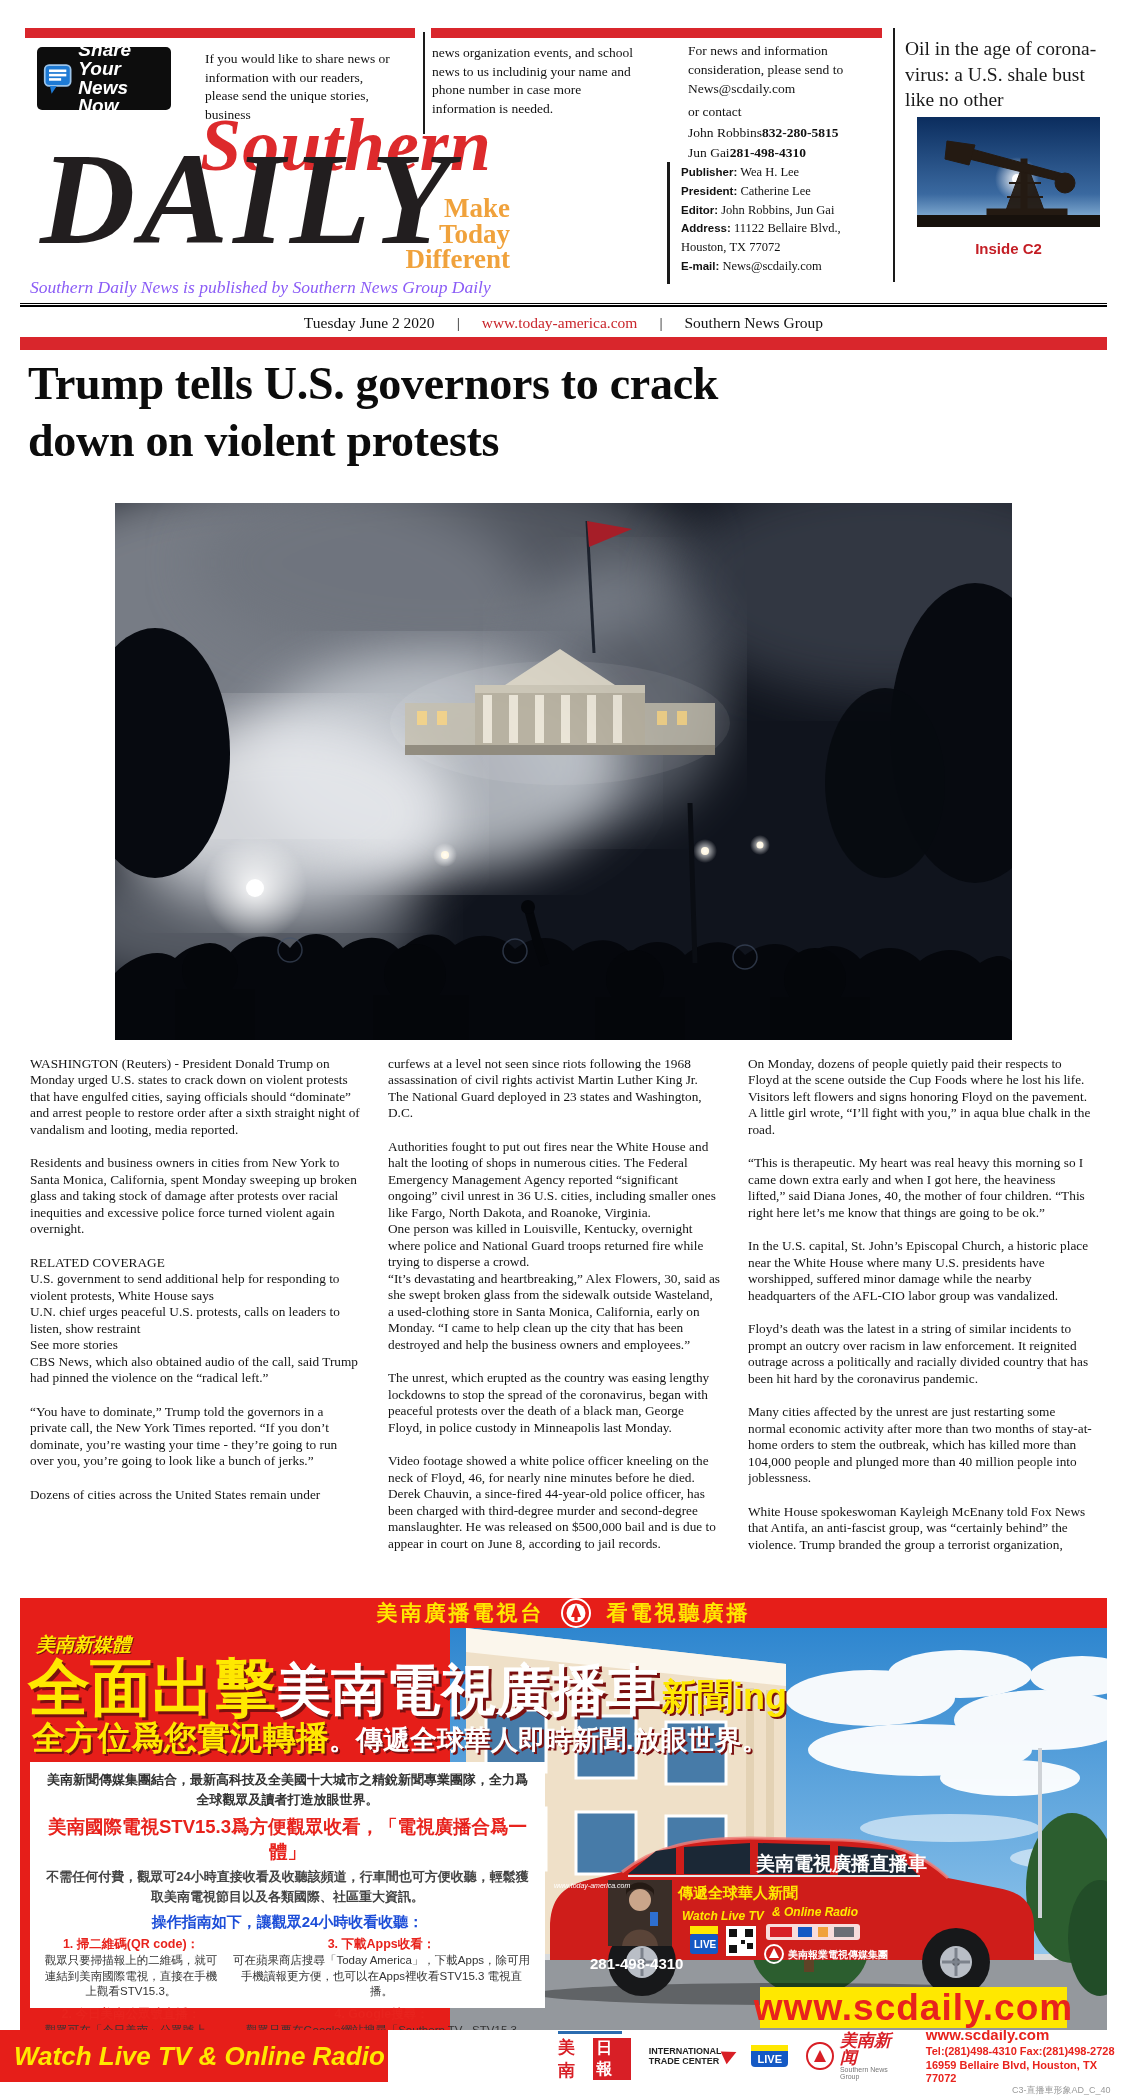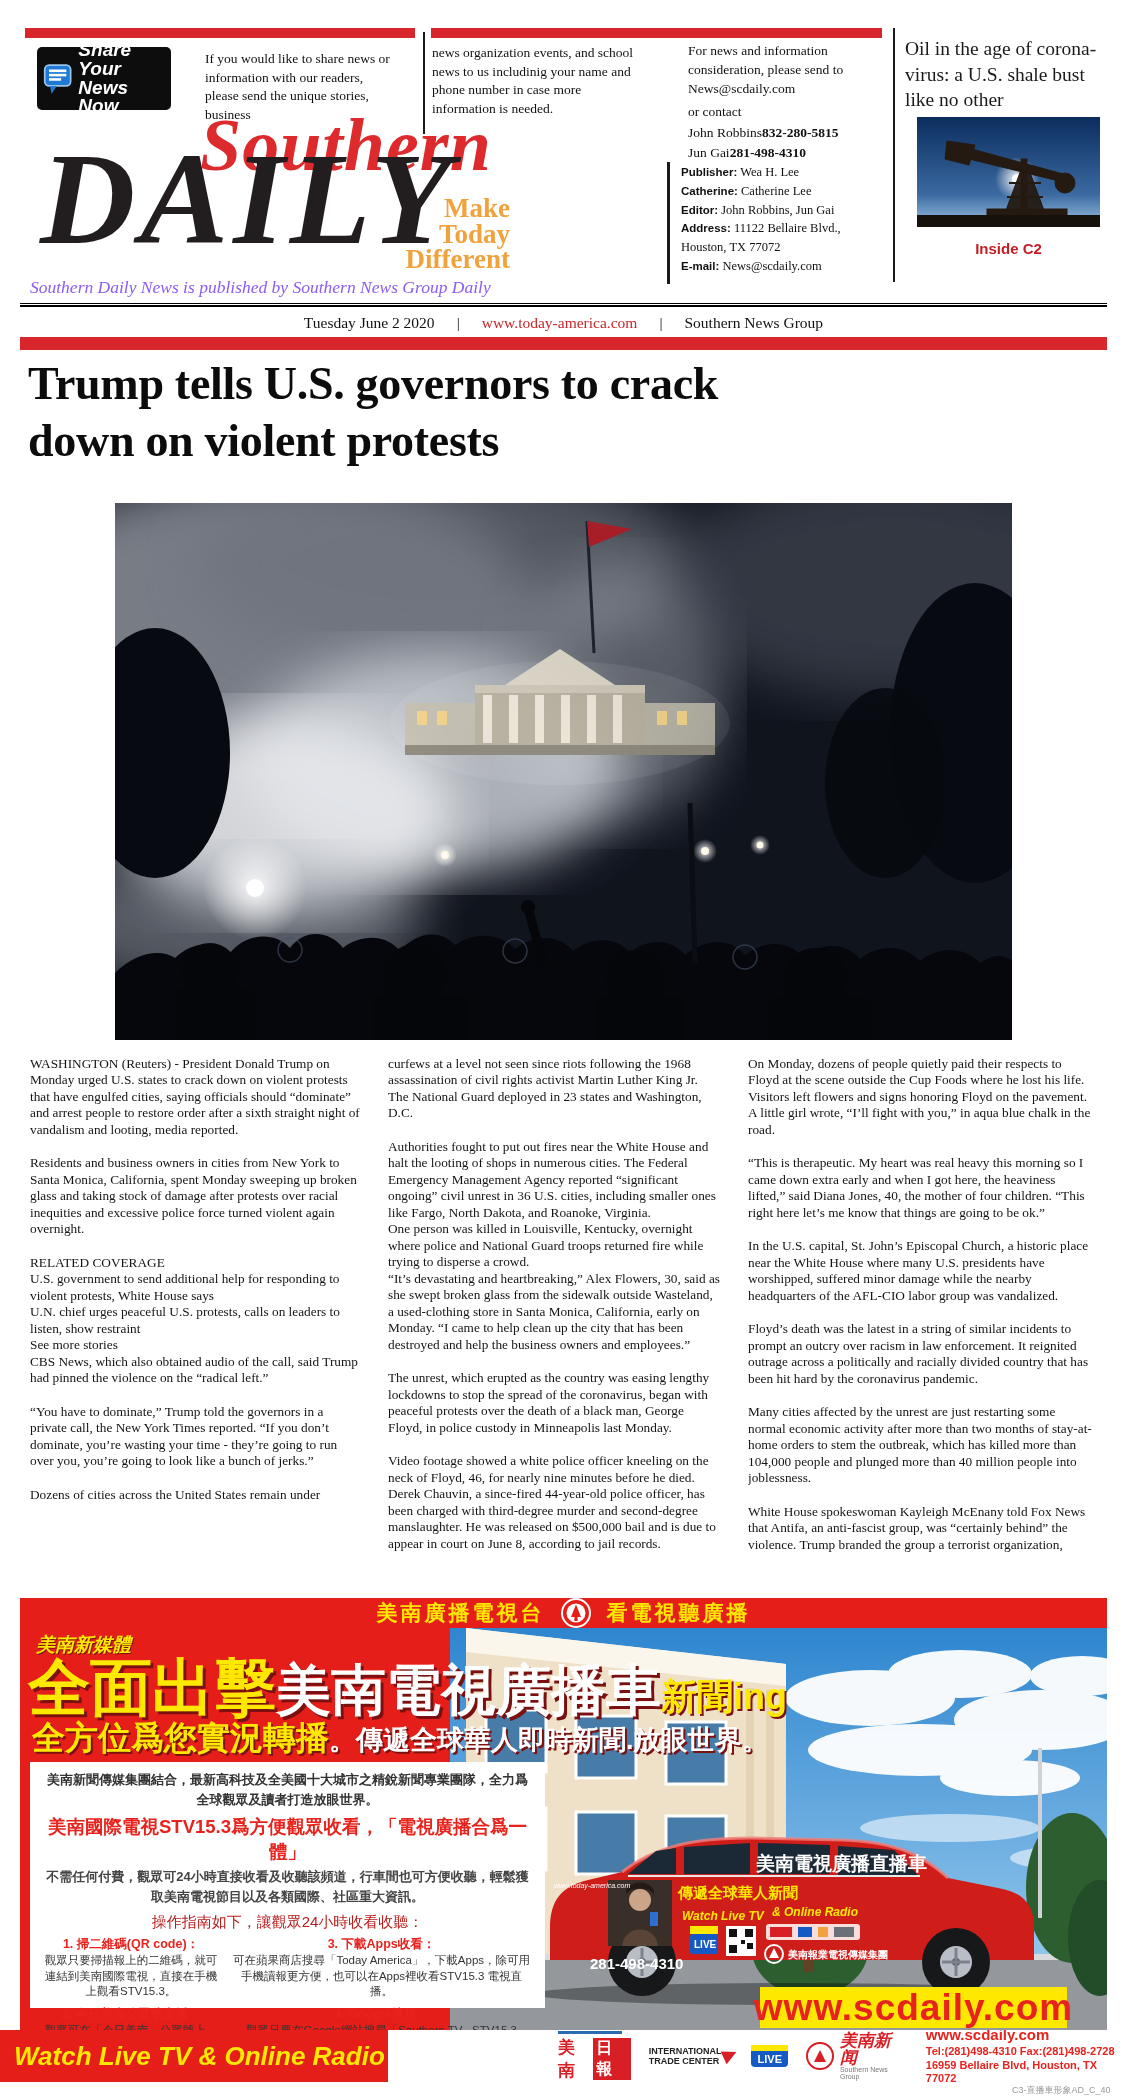--- a/index.html
+++ b/index.html
@@ -78,21 +78,21 @@
   #ad-h1 .c { font-size:36px; font-weight:bold; color:#ffe800; text-shadow:2px 2px 0 #7a1010; }
   #ad-h2 { position:absolute; left:12px; top:118px; z-index:4; white-space:nowrap; }
   #ad-h2 .a { font-size:33px; font-weight:bold; color:#ffe800; text-shadow:2px 2px 0 #7a1010; }
   #ad-h2 .b { font-size:27px; font-weight:bold; color:#ffffff; text-shadow:2px 2px 0 #7a1010; }
 
   #ad-whitebox { position:absolute; left:10px; top:164px; width:515px; height:246px; background:#fff;
     z-index:6; padding:8px 12px 6px 12px;text-align:center; }
   #ad-intro { font-size:13px; font-weight:bold; color:#333; line-height:1.5; }
   #ad-stv-title { font-size:18.5px; font-weight:bold; color:#e8231d; margin-top:5px; }
   #ad-stv-body { font-size:13px; font-weight:bold; color:#444; line-height:1.5; margin-top:3px; }
-  #ad-guide-title { font-size:15px; font-weight:normal; color:#b91c1c; margin-top:7px; }
+  #ad-guide-title { font-size:15px; font-weight:bold; color:#1d4ed8; margin-top:7px; }
   #ad-steps { display:flex; margin-top:4px; gap:10px; }
   #ad-steps .scol-l { width:37%; }
   #ad-steps .scol-r { width:63%; }
   .step { margin-bottom:6px; }
   .step .st { color:#e8231d; font-weight:bold; font-size:12.5px; }
   .step .sb { color:#333; font-size:11.5px; line-height:1.35; }
 
   #ad-website { position:absolute; left:740px; top:389px; width:307px; height:41px; background:#ffe800;
     display:flex; align-items:center; justify-content:center; z-index:7;
     color:#e8231d; font-weight:bold; font-size:37px; letter-spacing:1px; }
@@ -173,21 +173,21 @@
   <div class="abs" id="masthead-script">Southern</div>
   <div class="abs" id="masthead-main">DAILY</div>
   <div class="abs" id="tagline">
     <div>Make</div>
     <div>Today</div>
     <div>Different</div>
   </div>
 
   <div class="abs" id="publisher-box">
     <div><span class="lab">Publisher:</span> <span>Wea H. Lee</span></div>
-    <div><span class="lab">Catherine:</span> <span>Catherine Lee</span></div>
+    <div><span class="lab">President:</span> <span>Catherine Lee</span></div>
     <div><span class="lab">Editor:</span> <span>John Robbins, Jun Gai</span></div>
     <div><span class="lab">Address:</span> <span>11122 Bellaire Blvd., Houston, TX 77072</span></div>
     <div><span class="lab">E-mail:</span> <span>News@scdaily.com</span></div>
   </div>
 
   <div class="abs" id="sidebar-headline">Oil in the age of corona-virus: a U.S. shale bust like no other</div>
   <div class="abs" id="oil-image">
     <svg width="183" height="110" viewBox="0 0 183 110">
       <defs>
         <linearGradient id="oilsky" x1="0" y1="0" x2="0" y2="1">

